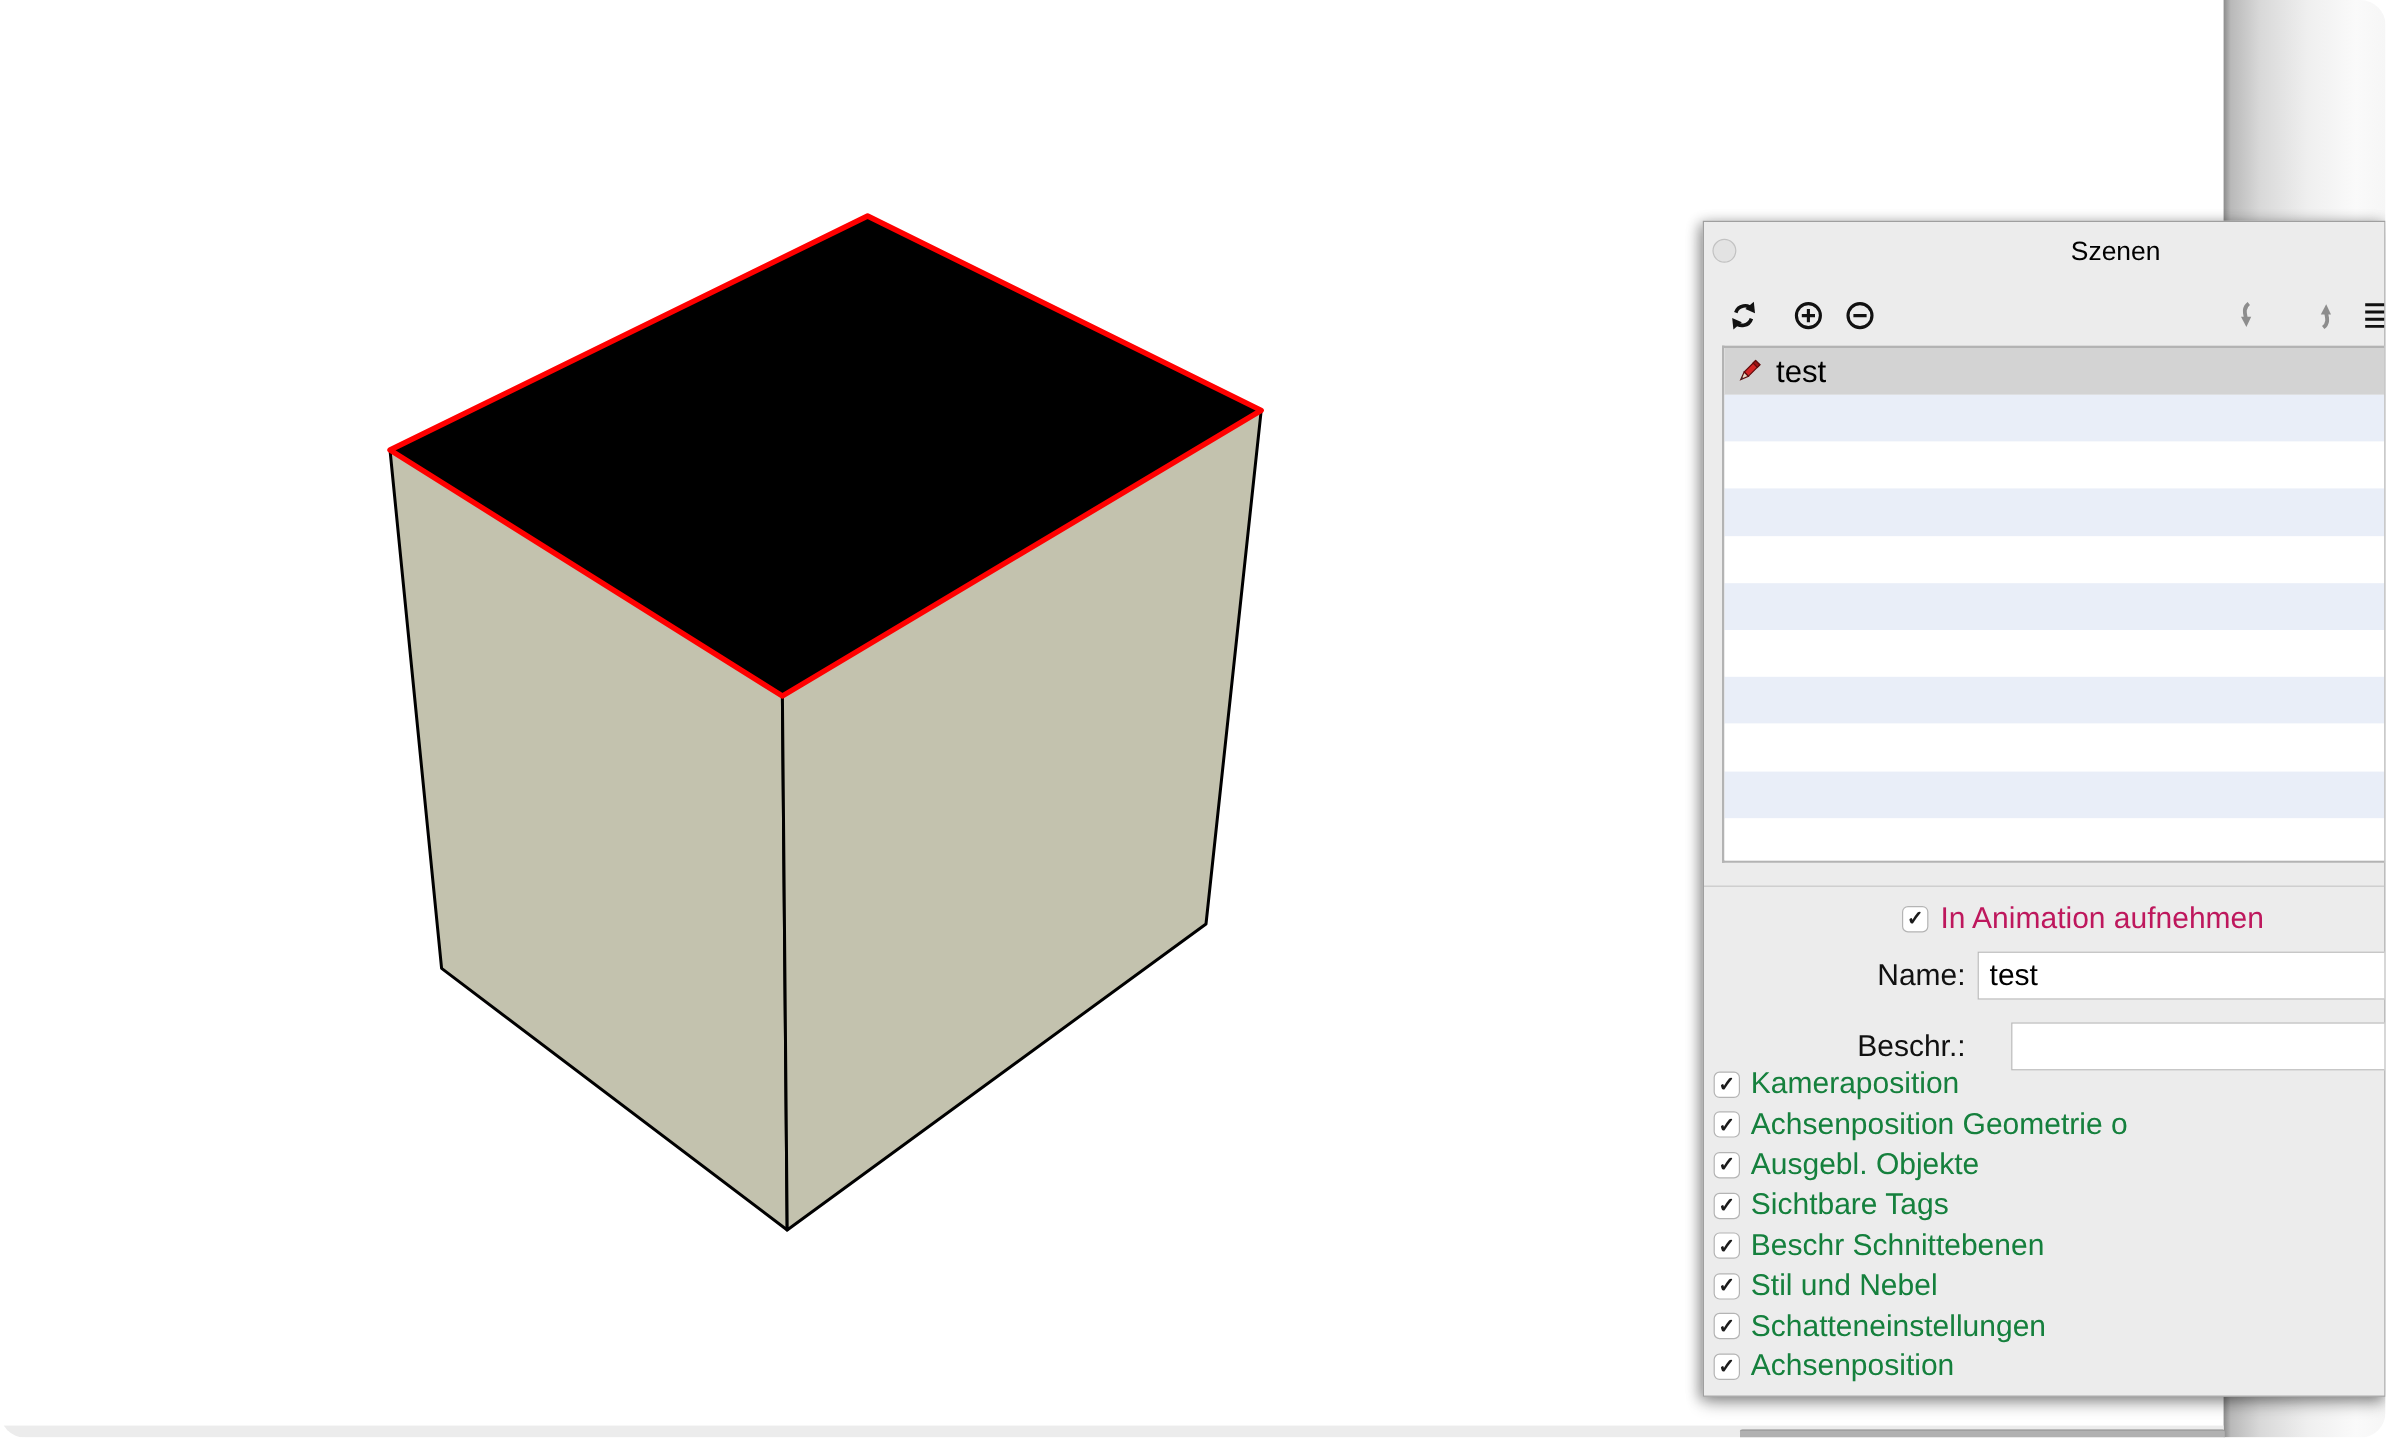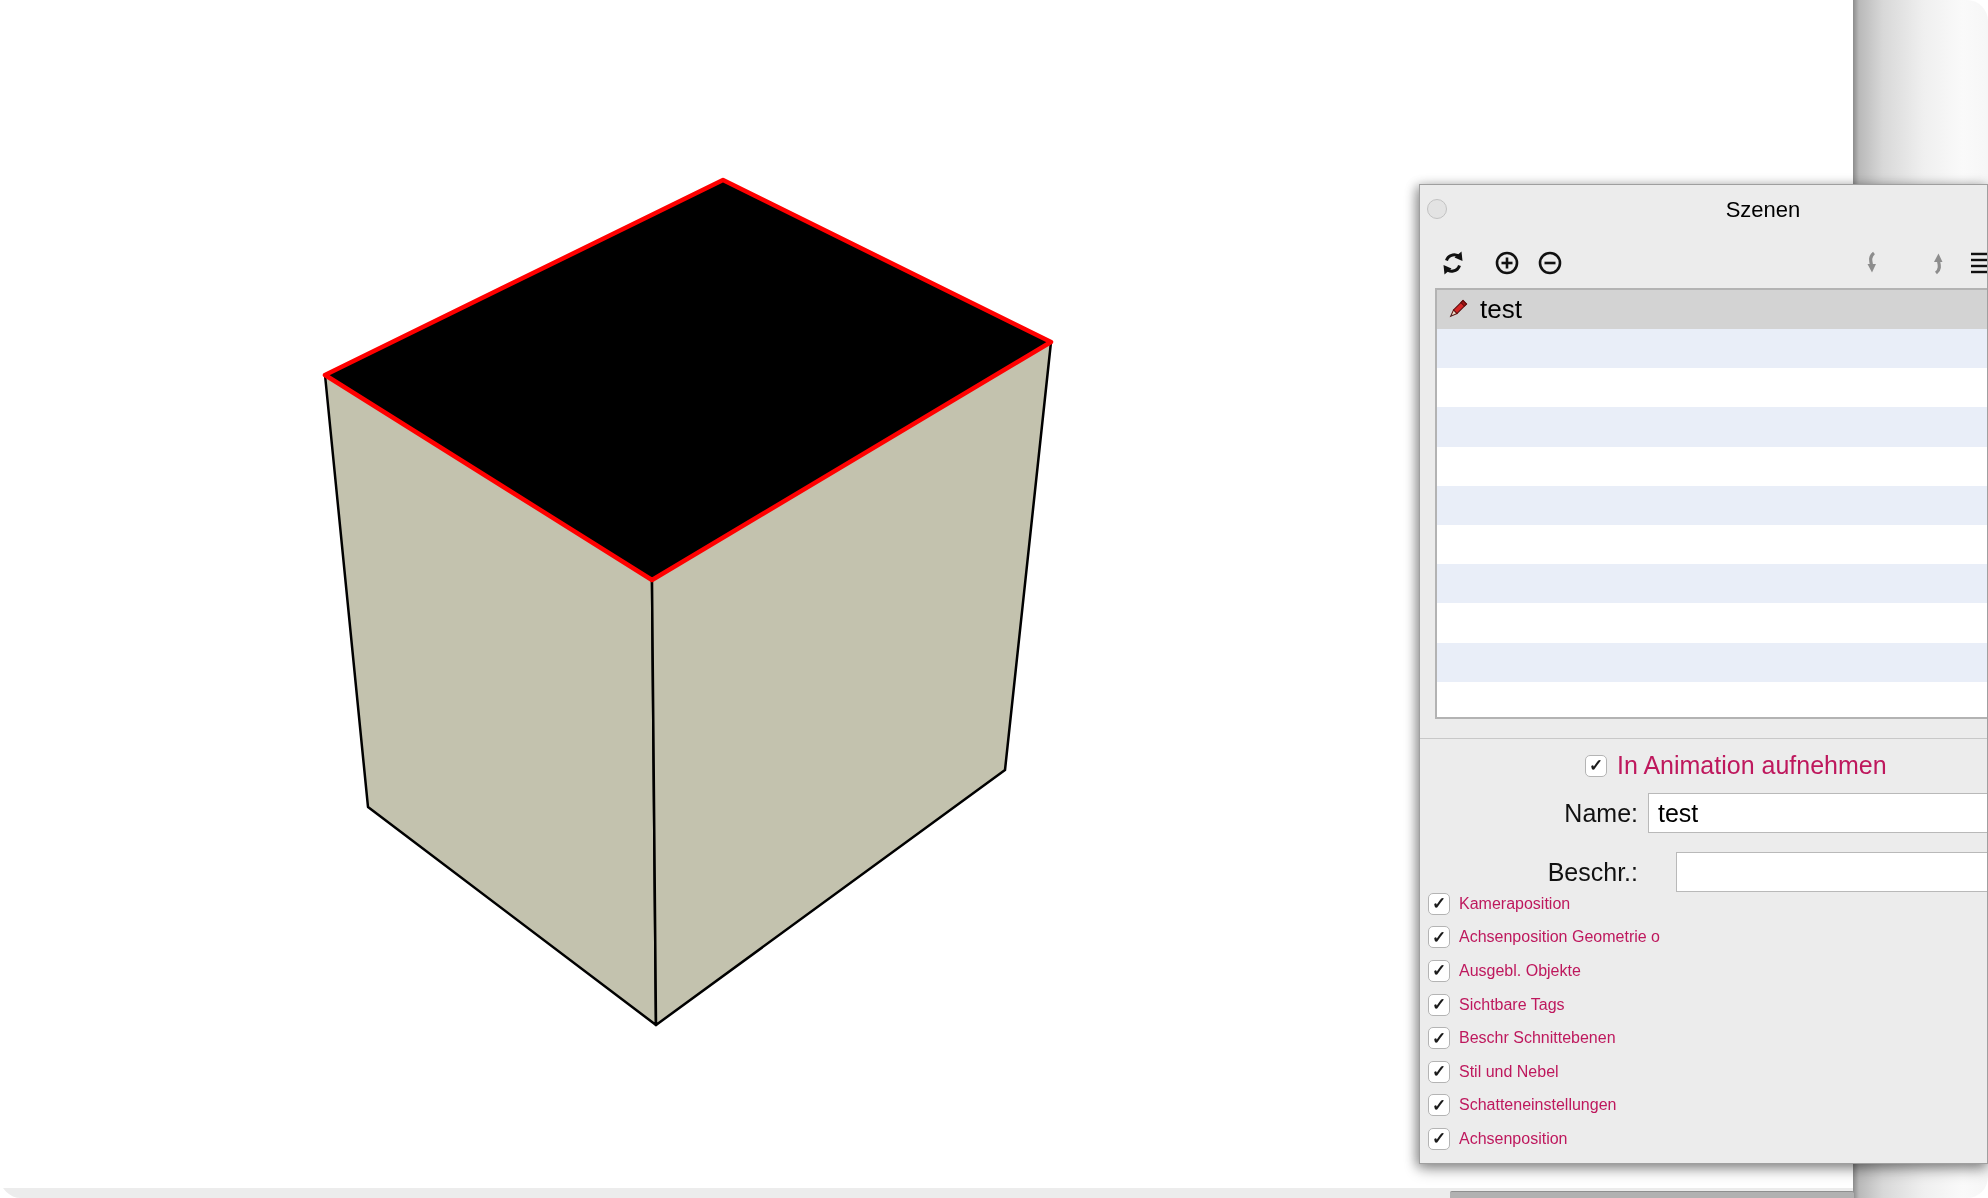--- a/index.html
+++ b/index.html
@@ -56,21 +56,21 @@
   #beschr-row{top:667px;gap:28px;}
   .field-label{width:170px;text-align:right;font-size:25px;color:#111;line-height:40px;flex:none;}
   .text-field{flex:1;margin-left:10px;height:40px;border:1px solid #b9b9b9;background:#fff;
     font-family:"Liberation Sans",sans-serif;font-size:25px;color:#000;padding:0 9px;
     box-sizing:border-box;outline:none;border-radius:0;}
 
   #props-block{position:absolute;left:0;right:0;top:702px;display:flex;}
   #props-label{width:170px;flex:none;text-align:right;font-size:25px;color:#111;line-height:32px;padding-top:3px;}
   #props-list{flex:1;margin-left:8px;}
   .prop-row{height:33.6px;display:flex;align-items:center;gap:9px;}
-  .prop-row .prop-label{font-size:16px;color:#be185d;white-space:nowrap;}
+  .prop-row .prop-label{font-size:25px;color:#15803d;white-space:nowrap;}
 </style>
 </head>
 <body>
 
 <div id="screen">
 
   <svg id="model-svg" width="1988" height="1198">
     <polygon stroke="#000000" stroke-width="2.5" stroke-linejoin="round" fill="#c3c2ae" points="325,375 652,580 656,1025 368,807"></polygon>
     <polygon stroke="#000000" stroke-width="2.5" stroke-linejoin="round" fill="#c3c2ae" points="652,580 1051,342 1005,770 656,1025"></polygon>
     <polygon stroke="#ff0000" stroke-width="4.5" stroke-linejoin="round" fill="#000000" points="723,180 1051,342 652,580 325,375"></polygon>

